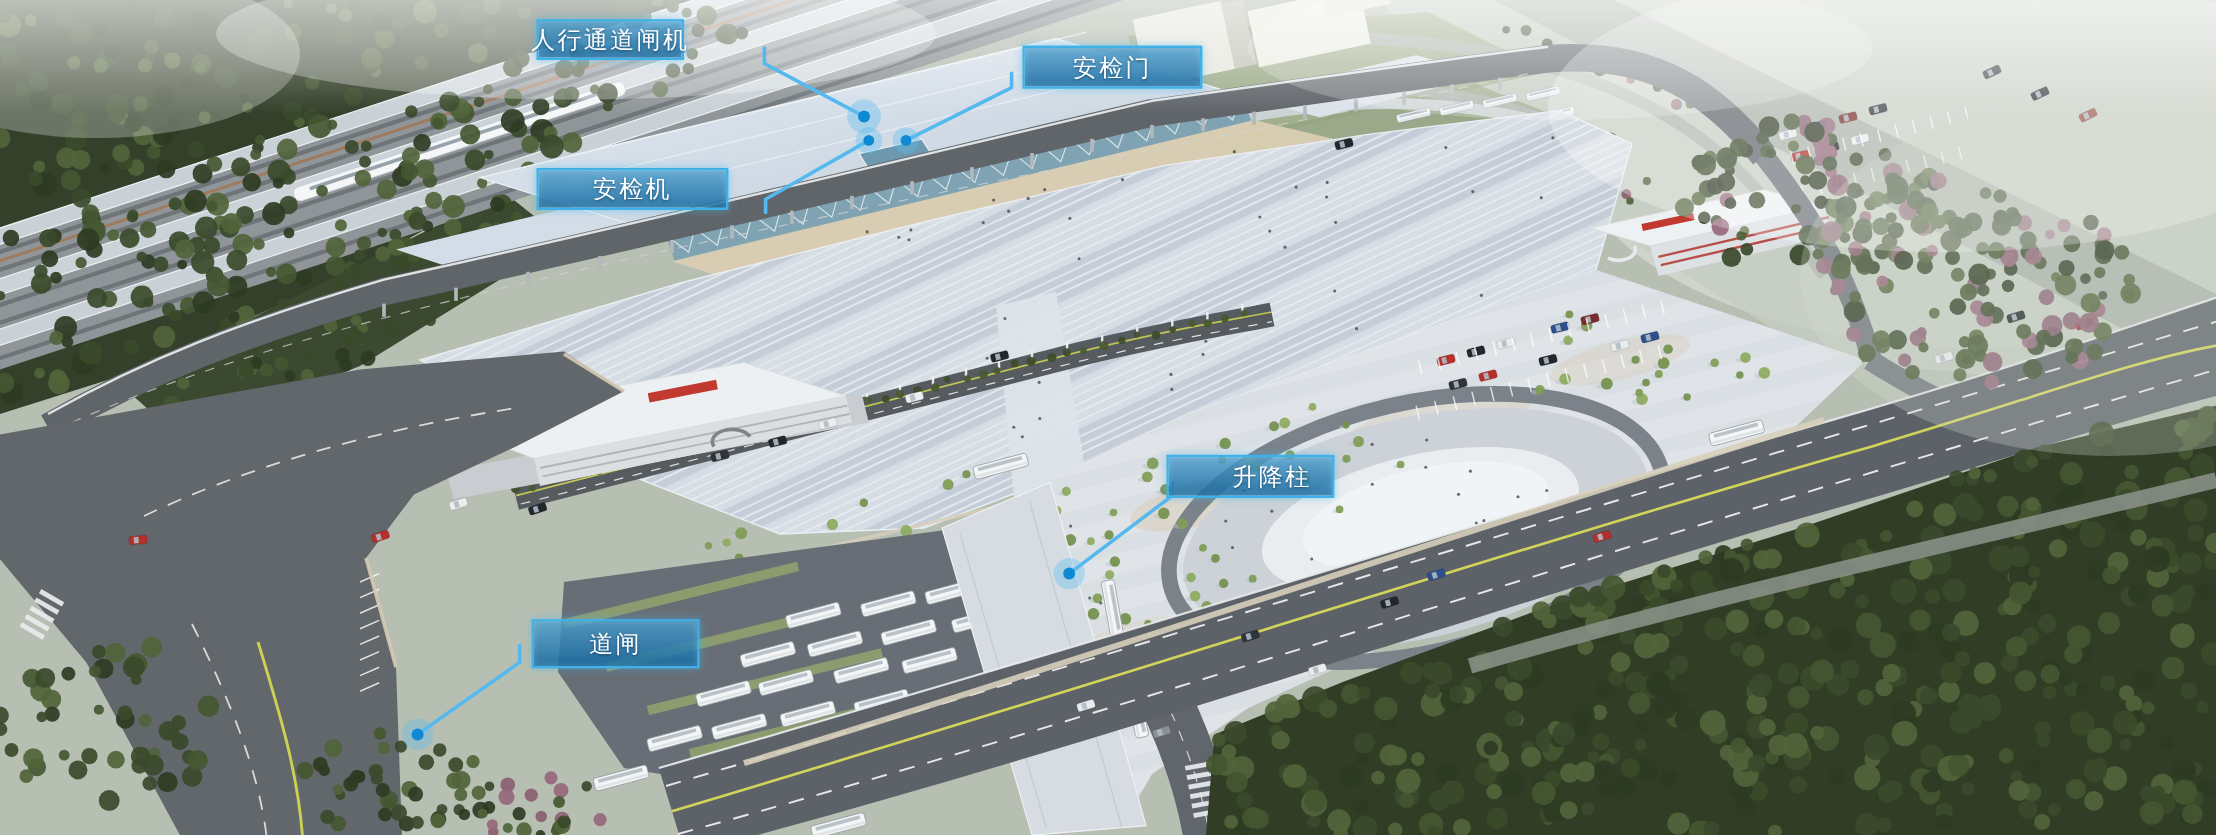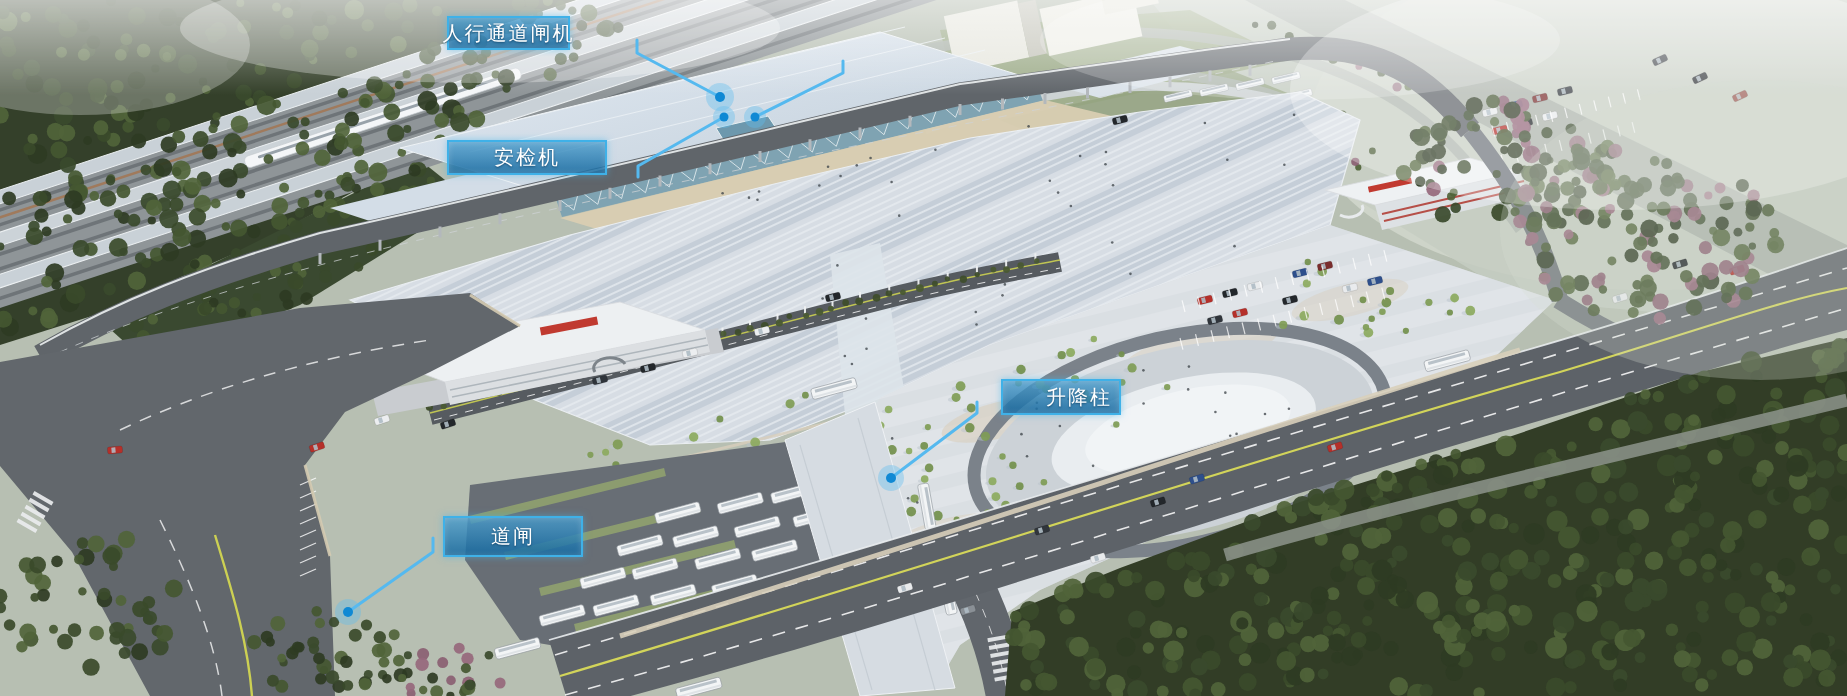--- a/index.html
+++ b/index.html
@@ -2092,23 +2092,26 @@
       <circle cx="891" cy="478" r="13" fill="rgba(95,190,240,0.38)"></circle>
       <circle cx="891" cy="478" r="5" fill="#0f89d4"></circle>
       <polyline points="433,538 433,552 348,612" fill="none" stroke="#55b9ef" stroke-width="3" stroke-linecap="round" stroke-linejoin="round"></polyline>
       <circle cx="348" cy="612" r="13" fill="rgba(95,190,240,0.38)"></circle>
       <circle cx="348" cy="612" r="5" fill="#0f89d4"></circle>
     </svg>
 <div id="annotations">
       <div class="callout" style="left: 447px; top: 16px; width: 123px; height: 34px; border-color: rgb(63, 177, 232); color: rgb(255, 255, 255);">
         <span>人行通道闸机</span>
       </div>
+      <div class="callout" style="left: 852px; top: 38px; width: 150px; height: 36px; border-color: rgb(63, 177, 232); color: rgb(255, 255, 255);">
+        <span>安检门</span>
+      </div>
       <div class="callout" style="left: 447px; top: 140px; width: 160px; height: 35px; border-color: rgb(63, 177, 232); color: rgb(255, 255, 255);">
         <span>安检机</span>
       </div>
-      <div class="callout" style="left: 1001px; top: 379px; width: 120px; height: 36px; border-color: rgb(63, 177, 232); color: rgb(255, 255, 255); padding-left: 36px;">
+      <div class="callout" style="left: 972px; top: 379px; width: 140px; height: 36px; border-color: rgb(63, 177, 232); color: rgb(255, 255, 255); padding-left: 36px;">
         <span>升降柱</span>
       </div>
       <div class="callout" style="left: 443px; top: 516px; width: 140px; height: 41px; border-color: rgb(63, 177, 232); color: rgb(255, 255, 255);">
         <span>道闸</span>
       </div>
     </div>
 </div>
 
 </body></html>

